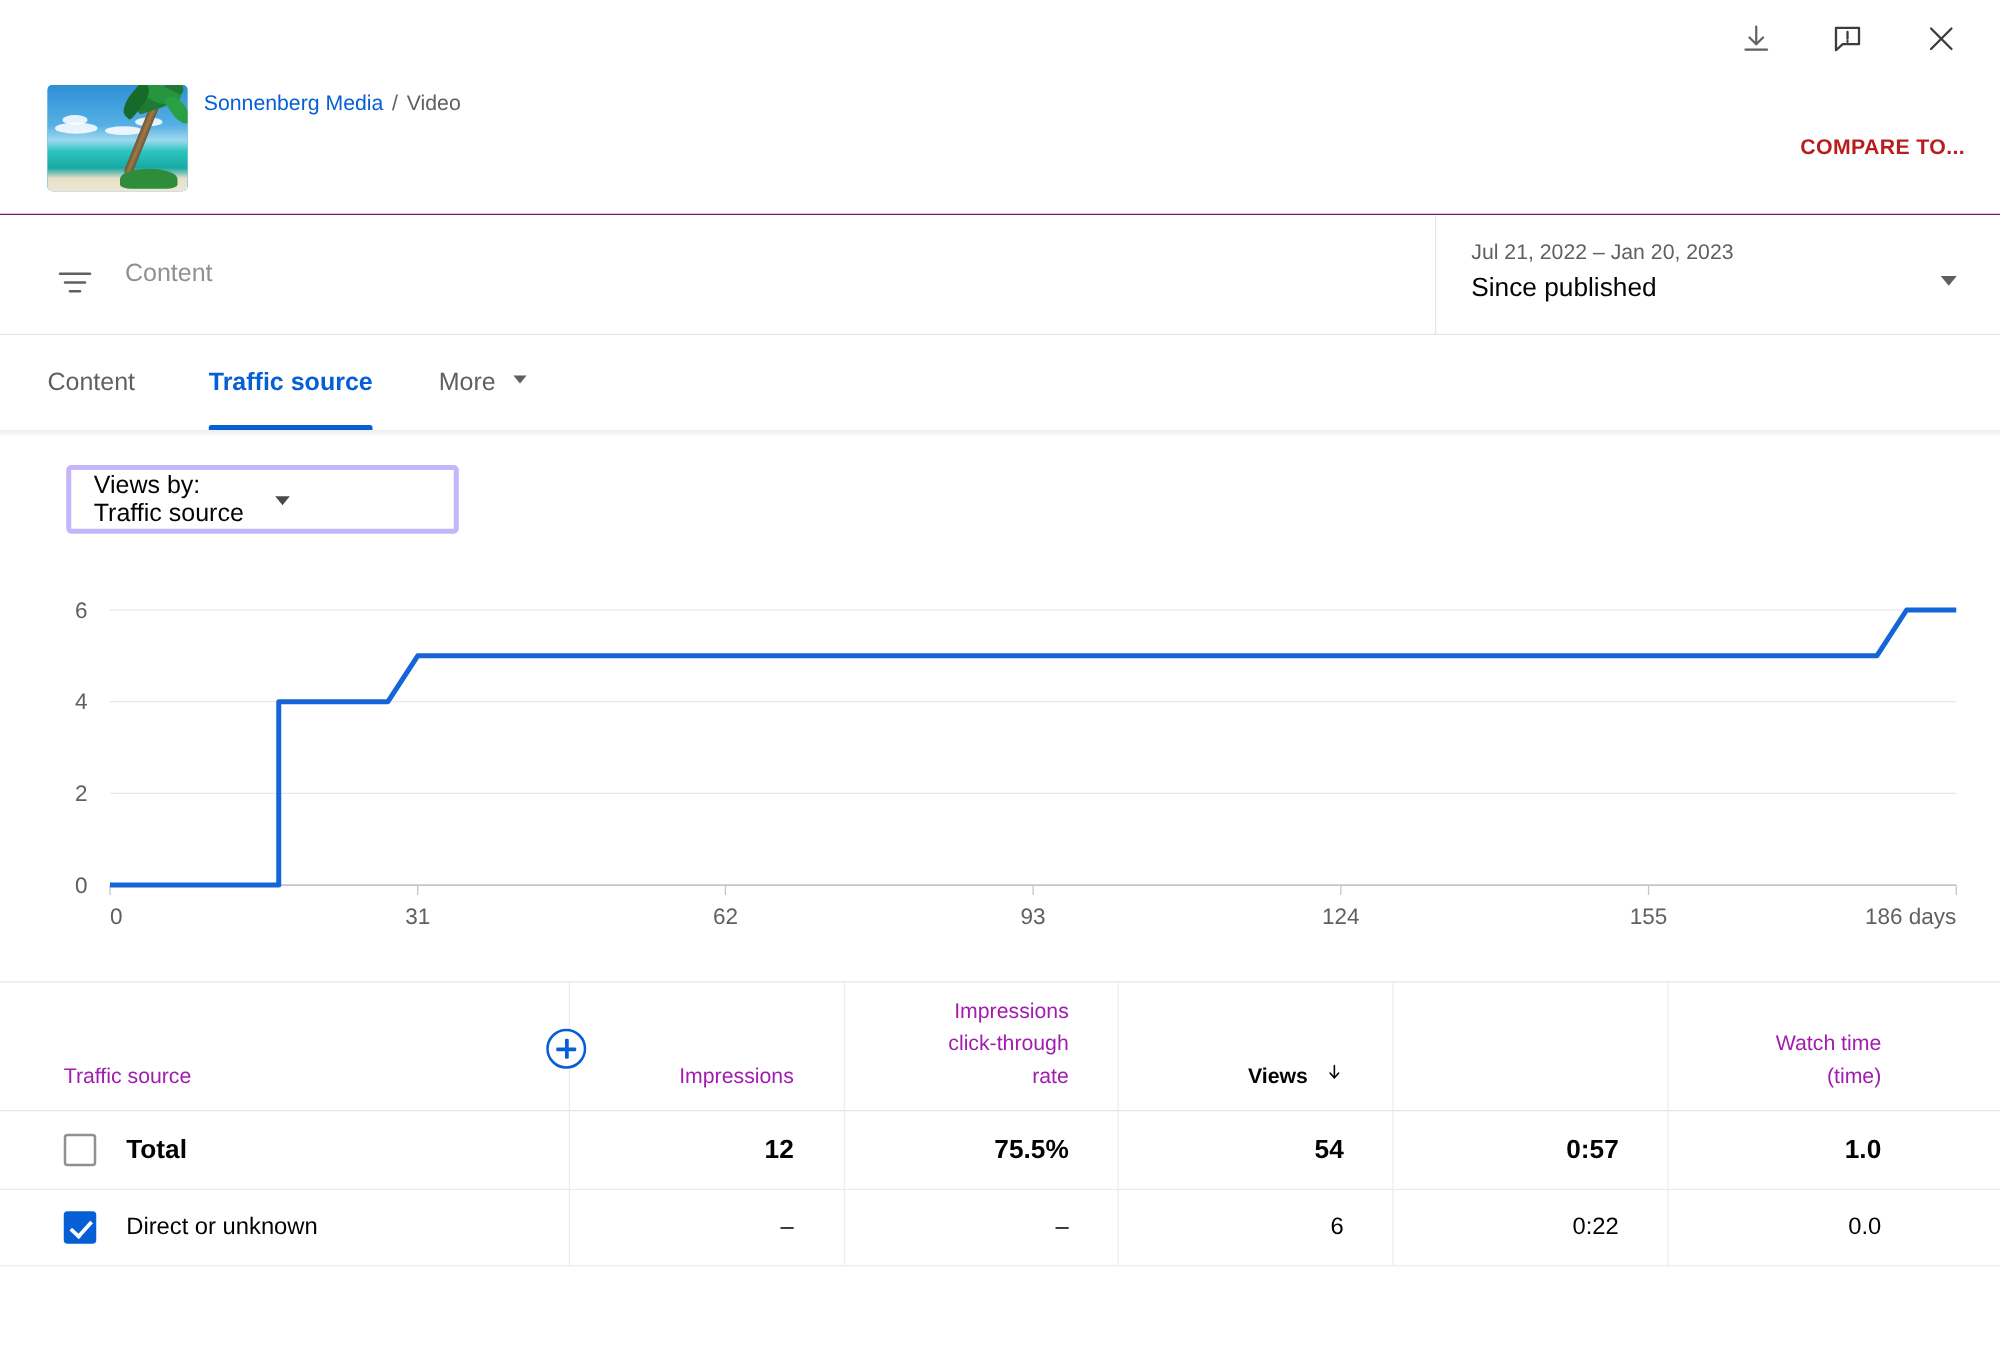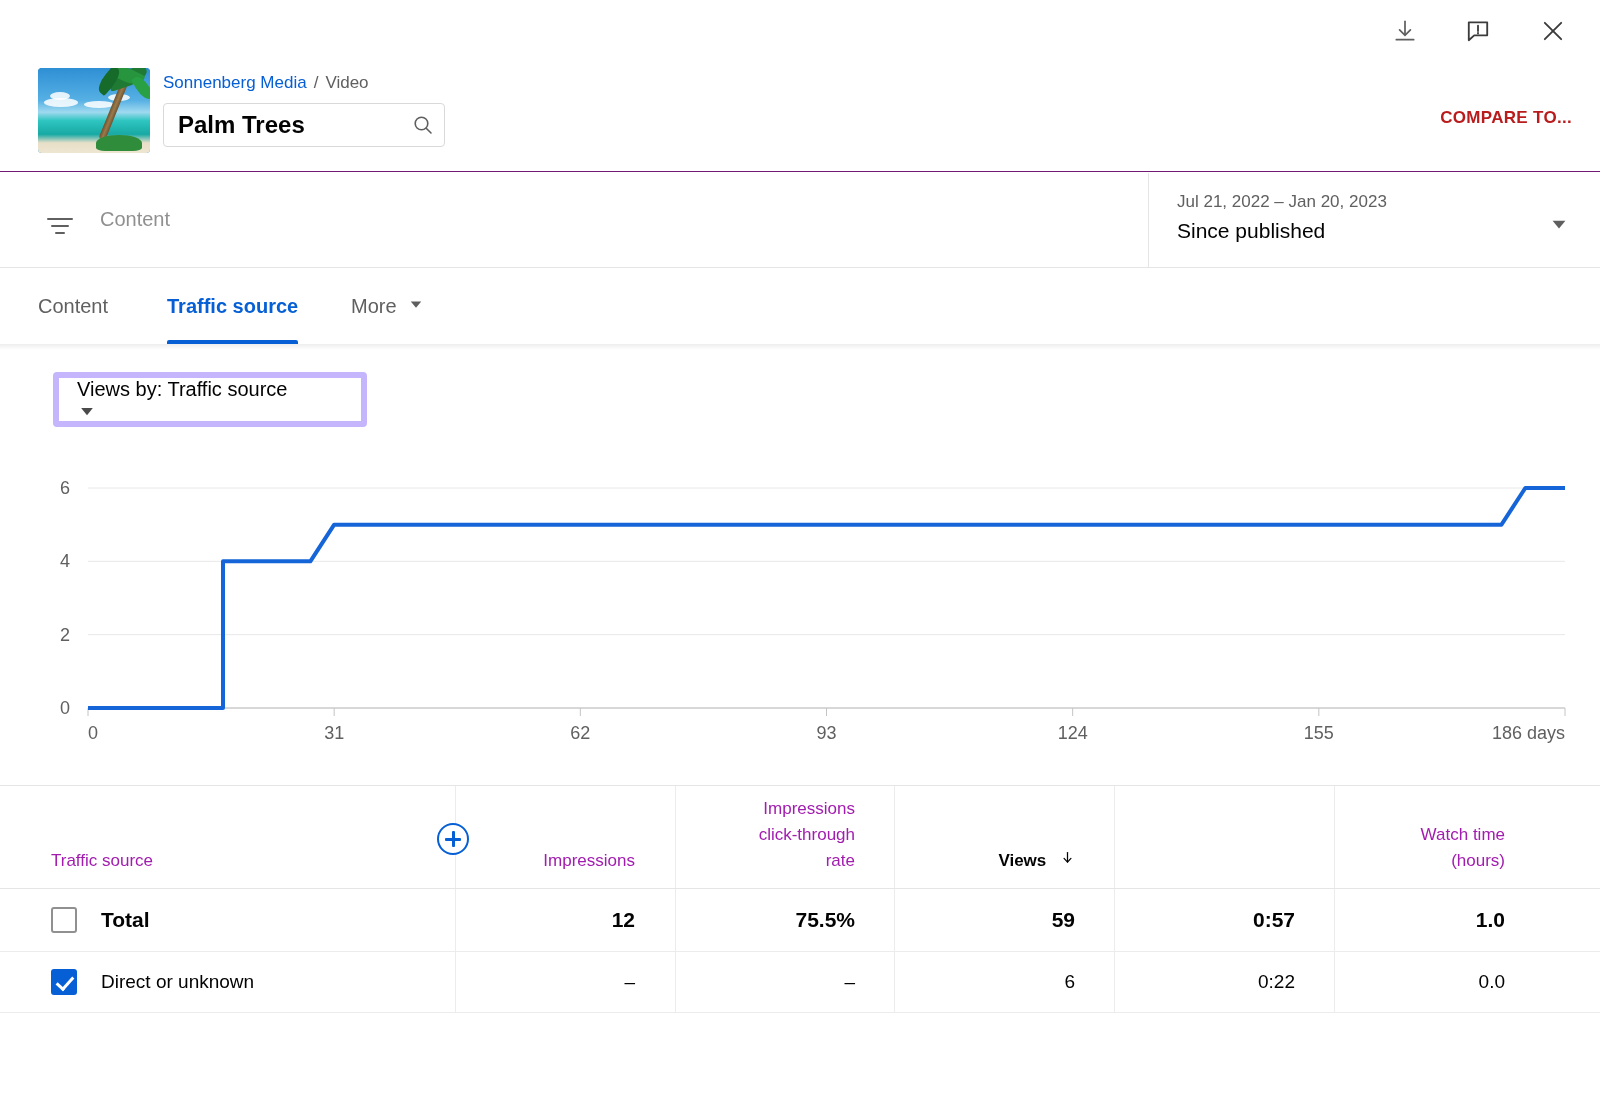--- a/index.html
+++ b/index.html
@@ -104,22 +104,22 @@
          font-size: 20px; color: #606060; cursor: pointer; }
   .tab.active { color: #065fd4; font-weight: bold; }
   .tab .bar { position: absolute; left: 0; right: 0; bottom: 0; height: 4px; background: #065fd4; border-radius: 2px 2px 0 0; }
   .tab-caret { margin-left: 10px; }
   .tabs-shadow { position: absolute; top: 344px; left: 0; width: 1600px; height: 6px;
                  background: linear-gradient(180deg, rgba(0,0,0,.07), rgba(0,0,0,0)); }
 
   
   .chart-select {
     position: absolute; left: 53px; top: 372px; width: 314px; height: 55px;
-    border: 6px solid #c4b5fd; border-radius: 4px; background: #fff;
-    display: flex; cursor: pointer; flex-direction: column;
+    border: 4px solid #c4b5fd; border-radius: 4px; background: #fff;
+    display: flex; align-items: center; cursor: pointer;
   }
   .chart-select span { font-size: 20px; color: #030303; padding-left: 18px; flex: 1; }
   .chart-select .cs-caret { padding-right: 24px; display: flex; align-items: center; }
 
   .chartarea { position: absolute; left: 0; top: 455px; width: 1600px; height: 330px; }
   .chart-svg { position: absolute; left: 0; top: 0; }
 
   
   .table { position: absolute; top: 785px; left: 0; width: 1600px; }
   .thead { position: relative; height: 104px; border-top: 1px solid #e5e5e5; border-bottom: 1px solid #e5e5e5; }
@@ -199,29 +199,20 @@
     <div class="frond f2"></div>
     <div class="frond f3"></div>
     <div class="frond f4"></div>
     <div class="bush"></div>
   </div>
 
   <div class="breadcrumb">
     <span class="bc-channel">Sonnenberg Media</span><span class="bc-sep">/</span><span class="bc-type">Video</span>
   </div>
 
-  <div class="searchbox">
-    <input type="text" value="Palm Trees" style="">
-    <span class="mag">
-      <svg width="24" height="24" viewBox="0 0 24 24" fill="none" stroke="#5f5f5f" stroke-width="1.6" stroke-linecap="round">
-        <circle cx="10.5" cy="10.5" r="6.3"></circle>
-          <path d="M15.2 15.2L20 20"></path>
-      </svg>
-    </span>
-  </div>
 
   <button class="compare">COMPARE TO...</button>
 </div>
 
 <div class="filterrow"></div>
 <div class="filter-icon">
     <i></i>
     <i></i>
     <i></i>
   </div>
@@ -320,31 +311,31 @@
         <svg width="15" height="17" viewBox="0 0 24 24" fill="none" stroke="#030303" stroke-width="2" stroke-linecap="round">
           <path d="M12 4v15"></path>
             <path d="M6.5 13.5L12 19.5l5.5-6"></path>
         </svg>
       </span>
     </div>
 
 
     <div class="th" style="left:1360px; width:145px;">
       <div>Watch time</div>
-      <div>(hours)</div>
+      <div>(time)</div>
     </div>
   </div>
 
   <div id="table-body">
       <div class="trow total">
         <div class="cb"></div>
         <div class="rowname">Total</div>
         <div class="cell" style="left: 495px; width: 140px;">12</div>
         <div class="cell" style="left: 700px; width: 155px;">75.5%</div>
-        <div class="cell" style="left: 920px; width: 155px;">59</div>
+        <div class="cell" style="left: 920px; width: 155px;">54</div>
         <div class="cell" style="left: 1140px; width: 155px;">0:57</div>
         <div class="cell" style="left: 1360px; width: 145px;">1.0</div>
         <div class="vline" style="left: 455px;"></div>
         <div class="vline" style="left: 675px;"></div>
         <div class="vline" style="left: 894px;"></div>
         <div class="vline" style="left: 1114px;"></div>
         <div class="vline" style="left: 1334px;"></div>
       </div>
       <div class="trow">
         <div class="cb checked"></div>

